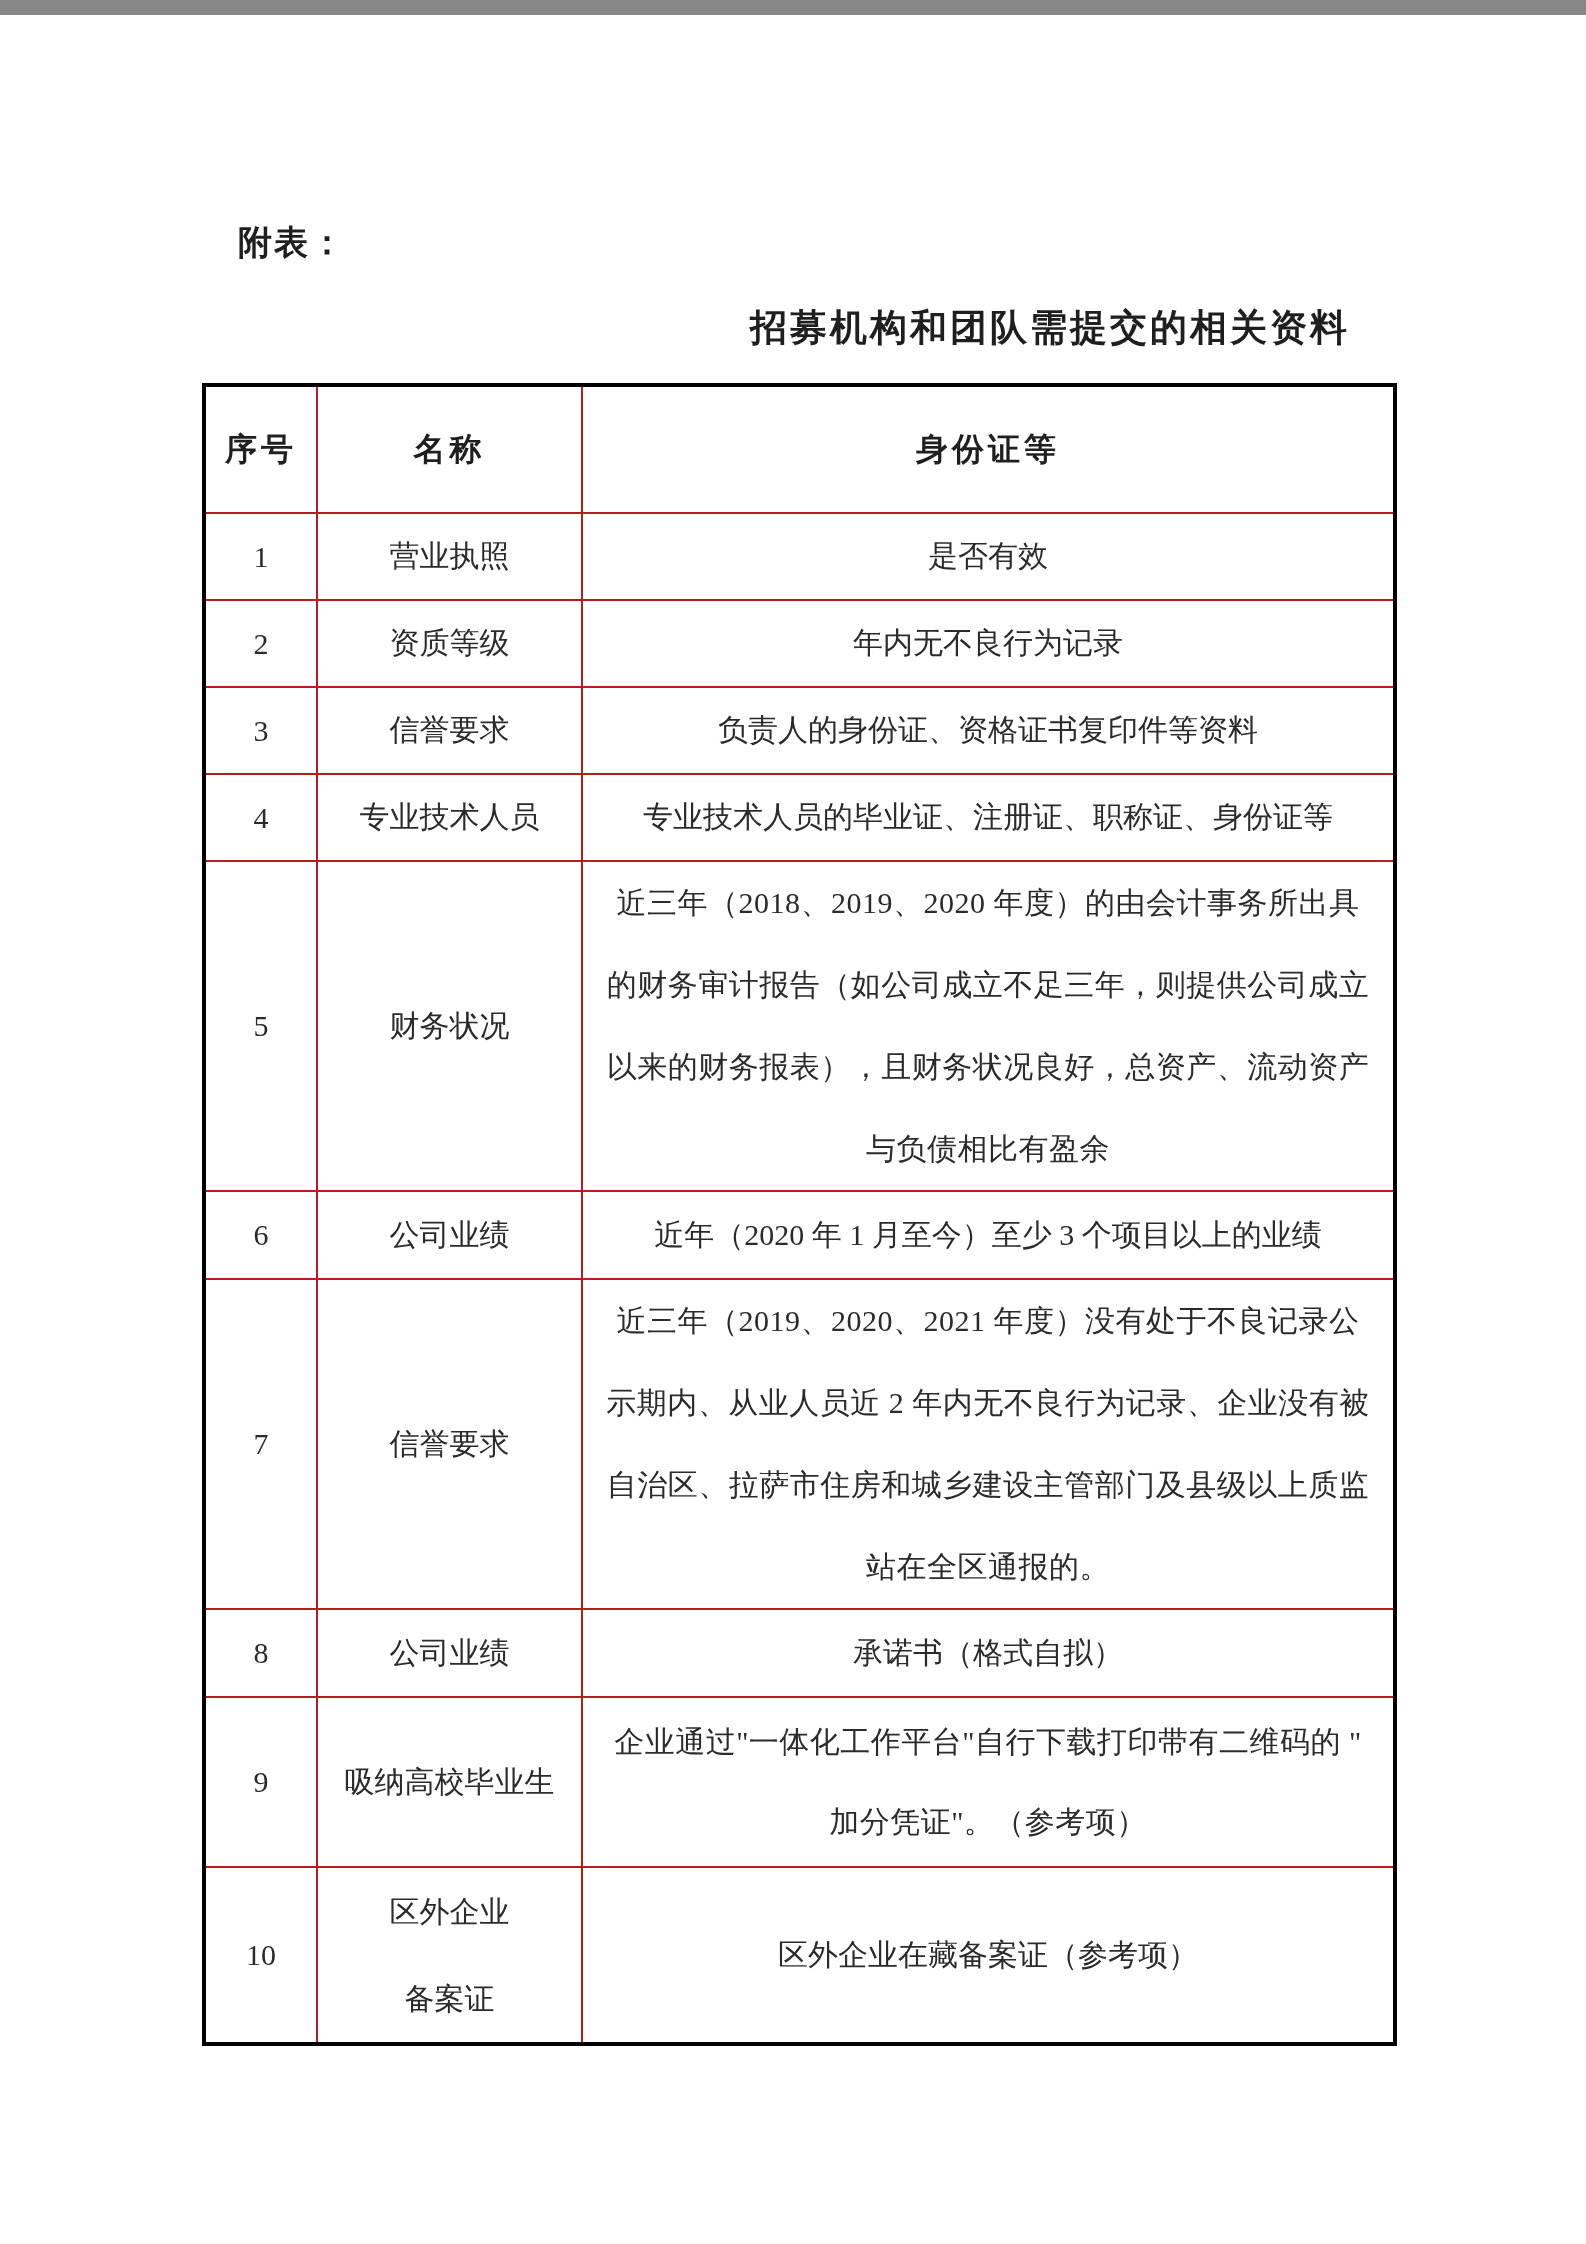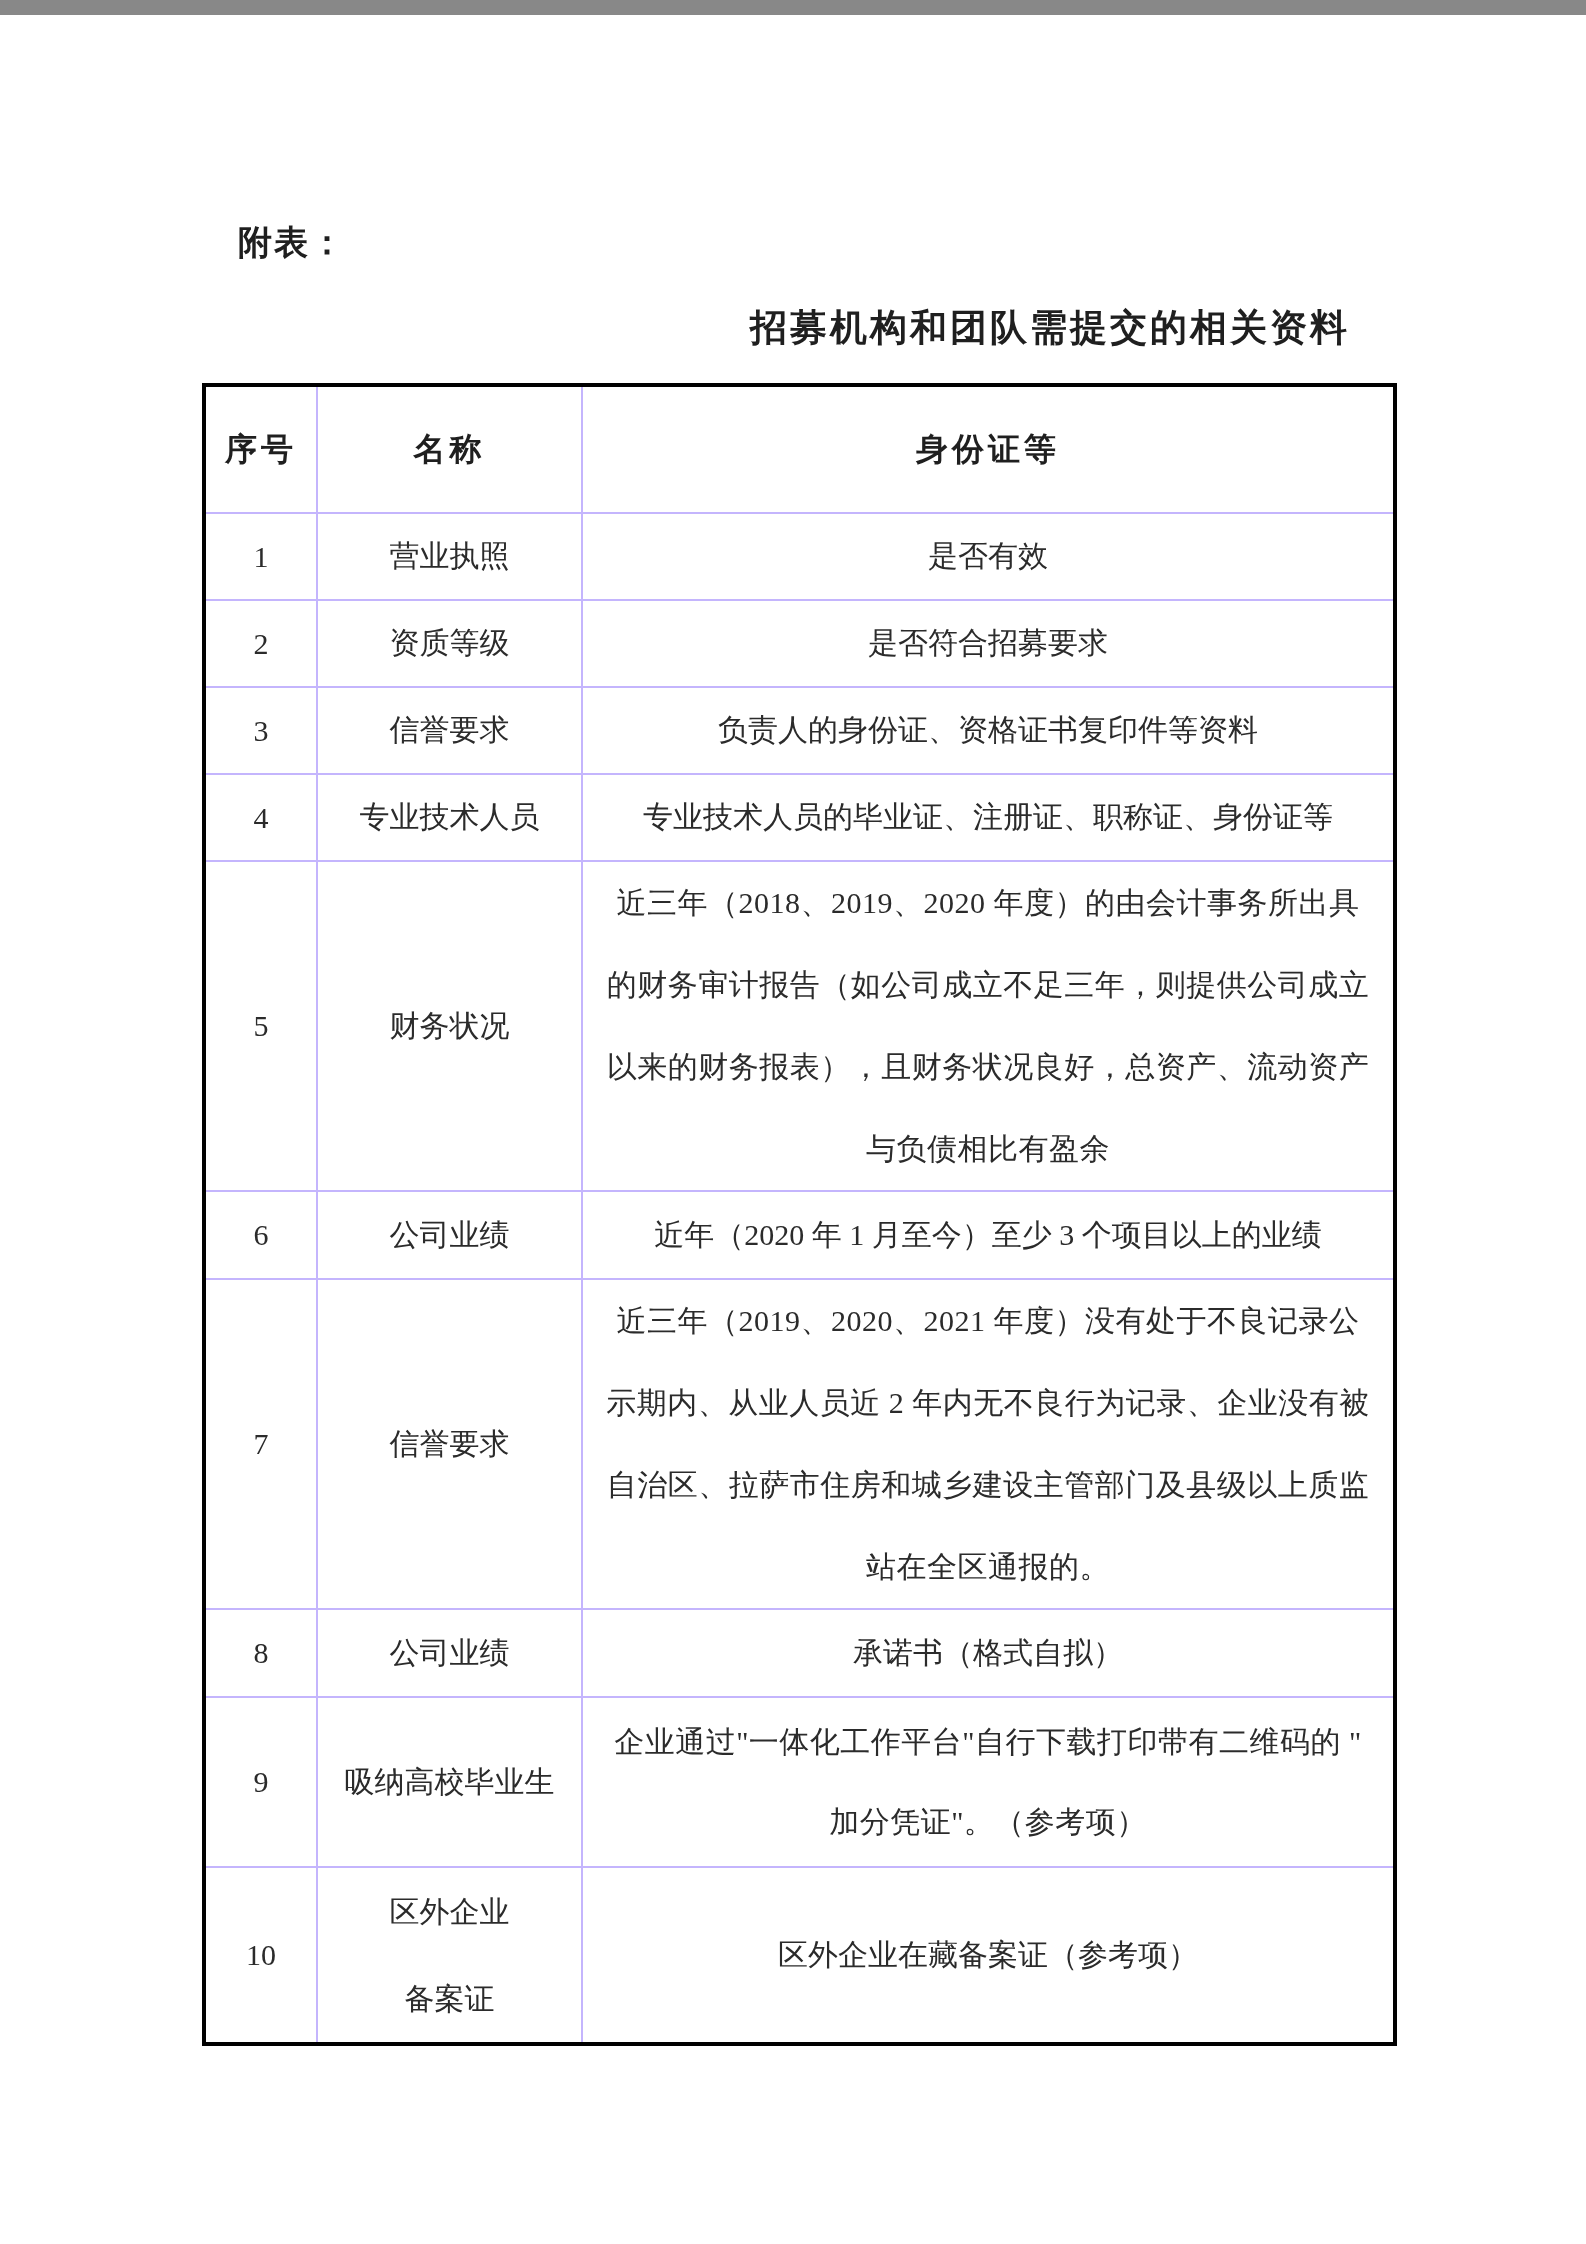--- a/index.html
+++ b/index.html
@@ -36,21 +36,21 @@
   table.materials {
     position: absolute;
     left: 202px;
     top: 368px;
     width: 1191px;
     border-collapse: collapse;
     table-layout: fixed;
     border: 4px solid #000;
   }
   table.materials td, table.materials th {
-    border: 2px solid #c4b5fd;
+    border: 2px solid #b91c1c;
     padding: 0 6px;
     text-align: center;
     vertical-align: middle;
     font-size: 30px;
     font-weight: normal;
     color: #2b2b2b;
     overflow: hidden;
   }
   table.materials th {
     font-size: 32px;
@@ -100,21 +100,21 @@
 
       <tr class="h-s">
         <td class="num">1</td>
         <td>营业执照</td>
         <td>是否有效</td>
       </tr>
 
       <tr class="h-s">
         <td class="num">2</td>
         <td>资质等级</td>
-        <td>是否符合招募要求</td>
+        <td>年内无不良行为记录</td>
       </tr>
 
       <tr class="h-s">
         <td class="num">3</td>
         <td>信誉要求</td>
         <td>负责人的身份证、资格证书复印件等资料</td>
       </tr>
 
       <tr class="h-s">
         <td class="num">4</td>

